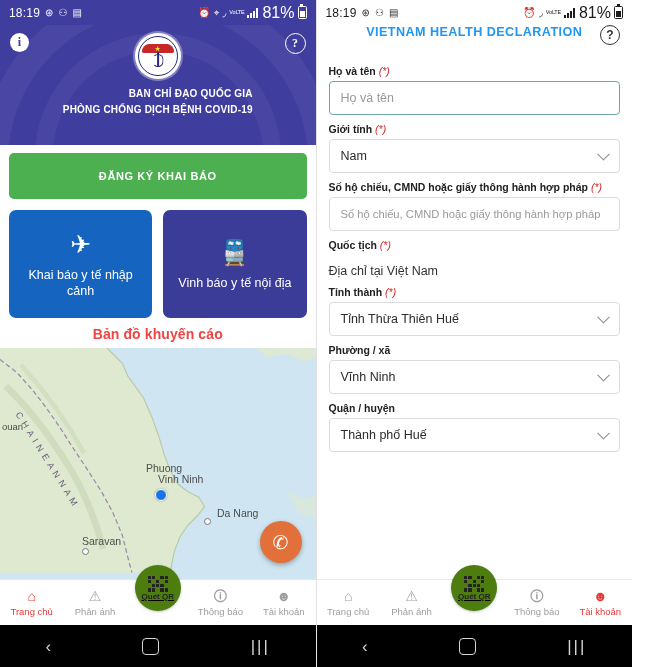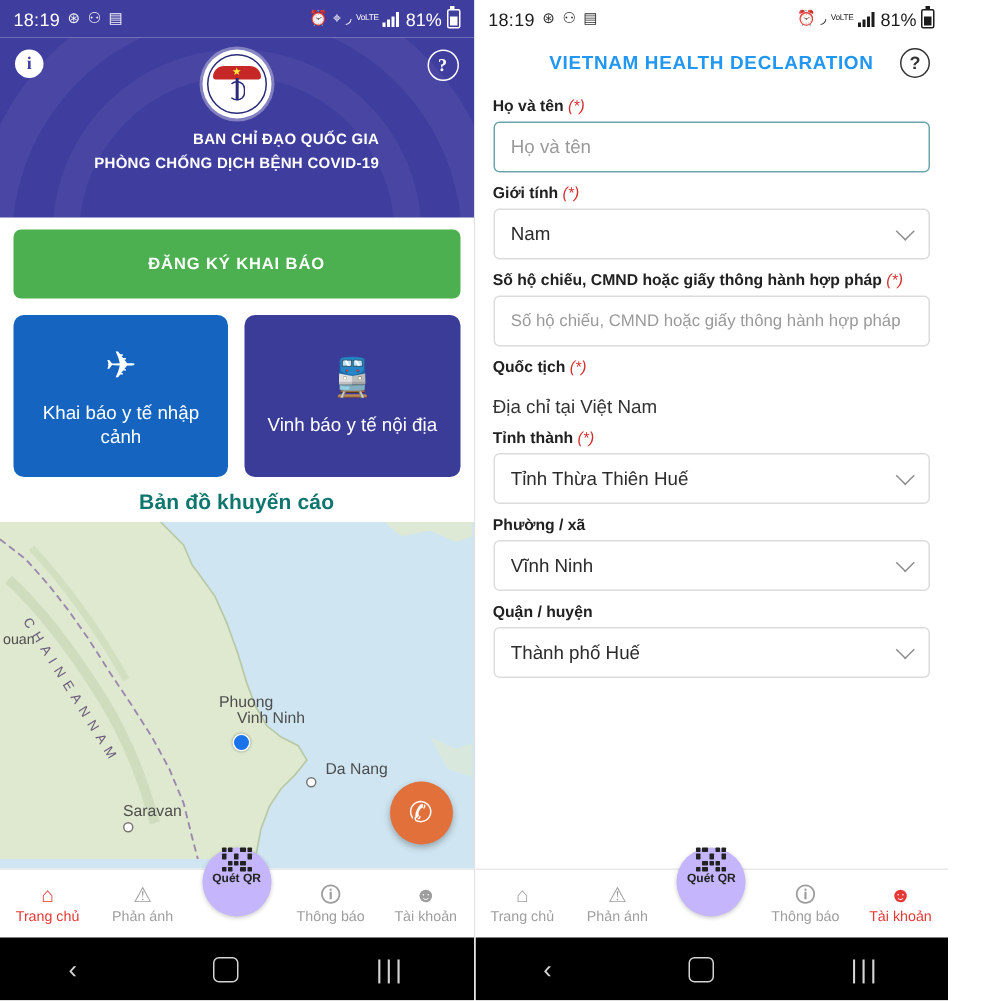--- a/index.html
+++ b/index.html
@@ -10,21 +10,21 @@
 
   
   .statusbar{height:25px;display:flex;align-items:center;justify-content:space-between;
              padding:0 9px;font-size:11.5px;box-sizing:border-box;}
   .sb-dark{background:#3f3d9e;color:#fff;}
   .sb-light{background:#fff;color:#1c1c1c;}
   .sb-left{display:flex;align-items:center;gap:5px;}
   .sb-right{display:flex;align-items:center;gap:3px;}
   .sb-time{font-size:12px;letter-spacing:.2px;}
   .sb-ico{font-size:10px;line-height:1;opacity:.95;display:inline-block;}
-  .sb-pct{font-size:12px;margin-left:1px;}
+  .sb-pct{font-size:16px;margin-left:1px;}
   .batt{display:inline-block;width:7px;height:11px;border:1.3px solid currentColor;border-radius:1.5px;position:relative;}
   .batt:before{content:"";position:absolute;top:-3px;left:1.5px;width:3px;height:1.6px;background:currentColor;}
   .batt:after{content:"";position:absolute;left:1px;right:1px;bottom:1px;height:6px;background:currentColor;}
   .bars{display:inline-flex;align-items:flex-end;gap:1px;height:10px;}
   .bars i{display:block;width:2px;background:currentColor;}
   .bars i:nth-child(1){height:3px}.bars i:nth-child(2){height:5px}
   .bars i:nth-child(3){height:7px}.bars i:nth-child(4){height:10px}
   .volte{font-size:5.5px;line-height:5px;text-align:center;letter-spacing:-.2px;}
 
   
@@ -59,21 +59,21 @@
   .btn-register{height:46px;background:#4caf50;border-radius:5px;color:#fff;
                 display:flex;align-items:center;justify-content:center;
                 font-size:11px;font-weight:bold;letter-spacing:.6px;}
   .tiles{display:flex;gap:11px;margin-top:11px;}
   .tile{flex:1;height:108px;border-radius:7px;display:flex;flex-direction:column;
         align-items:center;justify-content:center;color:#fff;text-align:center;padding:0 8px;box-sizing:border-box;}
   .tile.blue{background:#1565c0;}
   .tile.indigo{background:#3b3b98;}
   .tile .ico{font-size:25px;line-height:28px;margin-bottom:9px;}
   .tile .lbl{font-size:12.5px;line-height:16px;}
-  .maptitle{text-align:center;font-size:14px;font-weight:bold;color:#0f766e;
+  .maptitle{text-align:center;font-size:14px;font-weight:bold;color:#ef4444;
             margin:8px 0 6px;letter-spacing:.1px;}
 
   
   .map{position:relative;height:235px;background:#cfe6f2;overflow:hidden;}
   .map .land{position:absolute;inset:0;}
   .map-lbl{position:absolute;font-family:"Liberation Sans",sans-serif;color:#4d4d4d;
            font-size:9.5px;white-space:nowrap;}
   .map-lbl.big{font-size:10.5px;}
   .mapdot{position:absolute;width:10px;height:10px;border-radius:50%;background:#1a73e8;
           border:1.5px solid #fff;box-shadow:0 0 2px rgba(0,0,0,.4);}
@@ -85,39 +85,39 @@
 
   
   .bottomnav{position:absolute;left:0;right:0;bottom:42px;height:45px;background:#fff;
              border-top:1px solid #e8e8e8;display:flex;align-items:center;}
   .nav-item{flex:1;display:flex;flex-direction:column;align-items:center;justify-content:center;gap:2px;
             color:#9e9e9e;font-size:9.5px;}
   .nav-item .nico{font-size:14px;line-height:15px;}
   .nav-item.active{color:#e53935;}
   .nav-spacer{width:62px;}
   .fab-qr{position:absolute;left:50%;transform:translateX(-50%);bottom:56px;
-          width:46px;height:46px;border-radius:50%;background:#c4b5fd;
-          display:flex;flex-direction:column;align-items:center;justify-content:flex-start;
-          z-index:5;box-shadow:0 1px 3px rgba(0,0,0,.22);}
+          width:46px;height:46px;border-radius:50%;background:#4d7c0f;
+          display:flex;flex-direction:column;align-items:center;justify-content:center;
+          z-index:5;box-shadow:0 1px 3px rgba(0,0,0,.22);text-decoration:underline;}
   .qr-glyph{width:20px;height:16px;display:grid;grid-template-columns:repeat(5,1fr);
             grid-template-rows:repeat(4,1fr);gap:1px;}
   .qr-glyph i{background:#222;border-radius:.5px;}
   .qr-glyph i.off{background:transparent;}
   .fab-qr .qlbl{font-size:8px;color:#222;margin-top:1px;line-height:8px;font-weight:600;}
 
   
   .androidnav{position:absolute;left:0;right:0;bottom:0;height:42px;background:#000;
               display:flex;align-items:center;justify-content:space-around;color:#d4d4d4;}
   .androidnav .k{font-size:17px;line-height:17px;}
   .an-back{font-family:"Liberation Sans",sans-serif;}
   .an-home{width:15px;height:15px;border:1.7px solid #d4d4d4;border-radius:4px;}
   .an-rec{letter-spacing:2px;font-size:15px;}
 
   
-  .form-title{height:33px;display:flex;align-items:center;justify-content:center;position:relative;
+  .form-title{height:33px;display:flex;align-items:flex-start;justify-content:center;position:relative;
               border-bottom:1px solid #ececec;background:#fff;}
   .form-title .t{color:#2196f3;font-size:12.6px;font-weight:bold;letter-spacing:.45px;}
   .form-title .q{position:absolute;right:12px;width:18px;height:18px;border:1.7px solid #333;
                  border-radius:50%;color:#333;font-size:12px;display:flex;align-items:center;
                  justify-content:center;font-weight:bold;}
   .formscroll{position:absolute;top:58px;left:0;right:0;bottom:87px;overflow:hidden;
               padding:7px 12px 0;box-sizing:border-box;background:#fff;}
   .fld{margin-bottom:8px;}
   .fld-label{font-size:10.5px;font-weight:bold;color:#212121;margin-bottom:4px;}
   .fld-label .req{color:#d32f2f;font-weight:normal;font-style:italic;}

